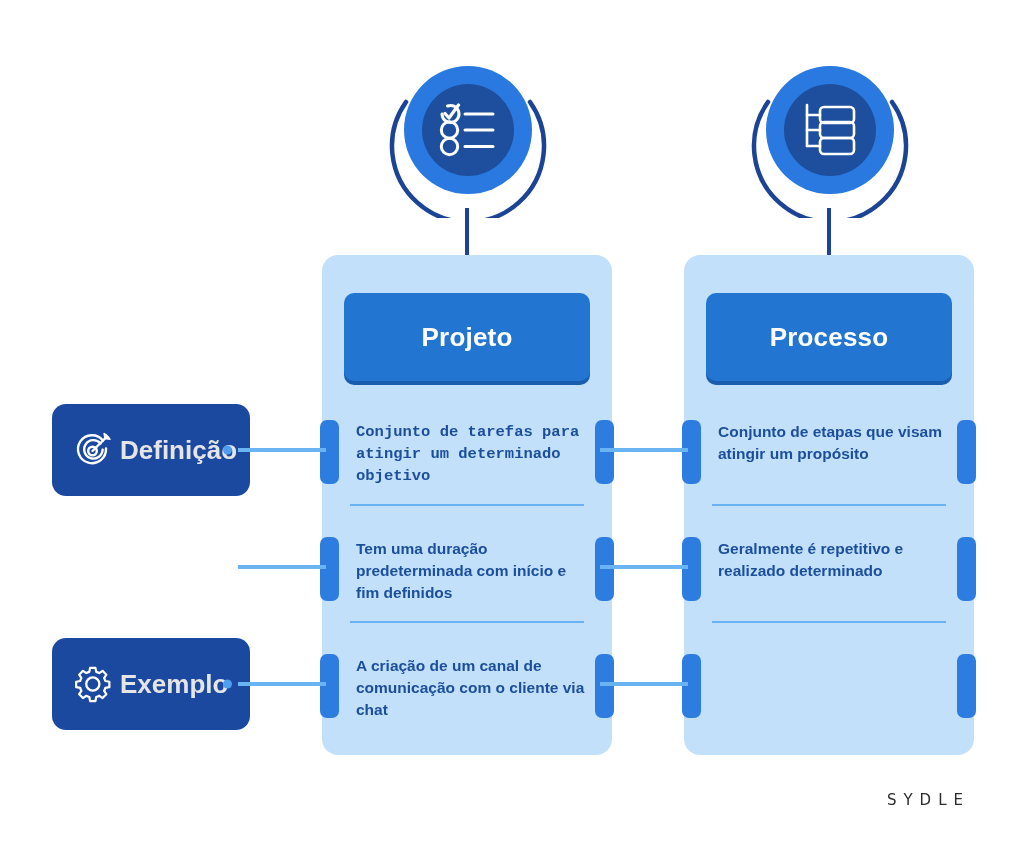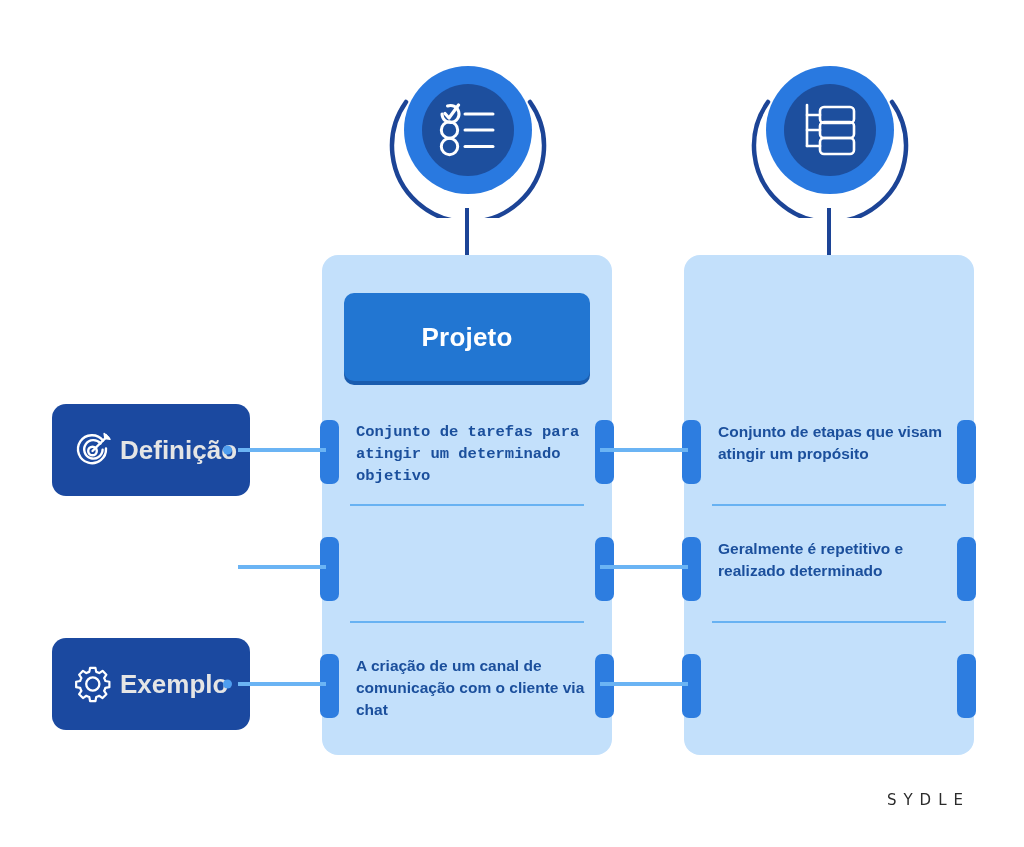--- a/index.html
+++ b/index.html
@@ -248,35 +248,41 @@
   <div class="column" style="left:322px; top:255px;">
     <div class="col-header">
       <span>Projeto</span>
     </div>
 
     <div class="cell" style="top:142px;font-family:Liberation Mono, monospace;">
       <div class="cell-text">Conjunto de tarefas para atingir um determinado objetivo</div>
     </div>
     <div class="cell-divider" style="top:249px;"></div>
 
+    <div class="cell" style="top:259px;">
+      <div class="cell-text">Tem uma duração predeterminada com início e fim definidos</div>
+    </div>
     <div class="cell-divider" style="top:366px;"></div>
 
     <div class="cell" style="top:376px;">
       <div class="cell-text">A criação de um canal de comunicação com o cliente via chat</div>
     </div>
 
     <div class="tab" style="left:-2px;  top:165px;"></div>
     <div class="tab" style="left:273px; top:165px;"></div>
     <div class="tab" style="left:-2px;  top:282px;"></div>
     <div class="tab" style="left:273px; top:282px;"></div>
     <div class="tab" style="left:-2px;  top:399px;"></div>
     <div class="tab" style="left:273px; top:399px;"></div>
   </div>
 
   <div class="column" style="left:684px; top:255px;">
+    <div class="col-header">
+      <span>Processo</span>
+    </div>
 
     <div class="cell" style="top:142px;">
       <div class="cell-text">Conjunto de etapas que visam atingir um propósito</div>
     </div>
     <div class="cell-divider" style="top:249px;"></div>
 
     <div class="cell" style="top:259px;">
       <div class="cell-text">Geralmente é repetitivo e realizado determinado</div>
     </div>
     <div class="cell-divider" style="top:366px;"></div>

